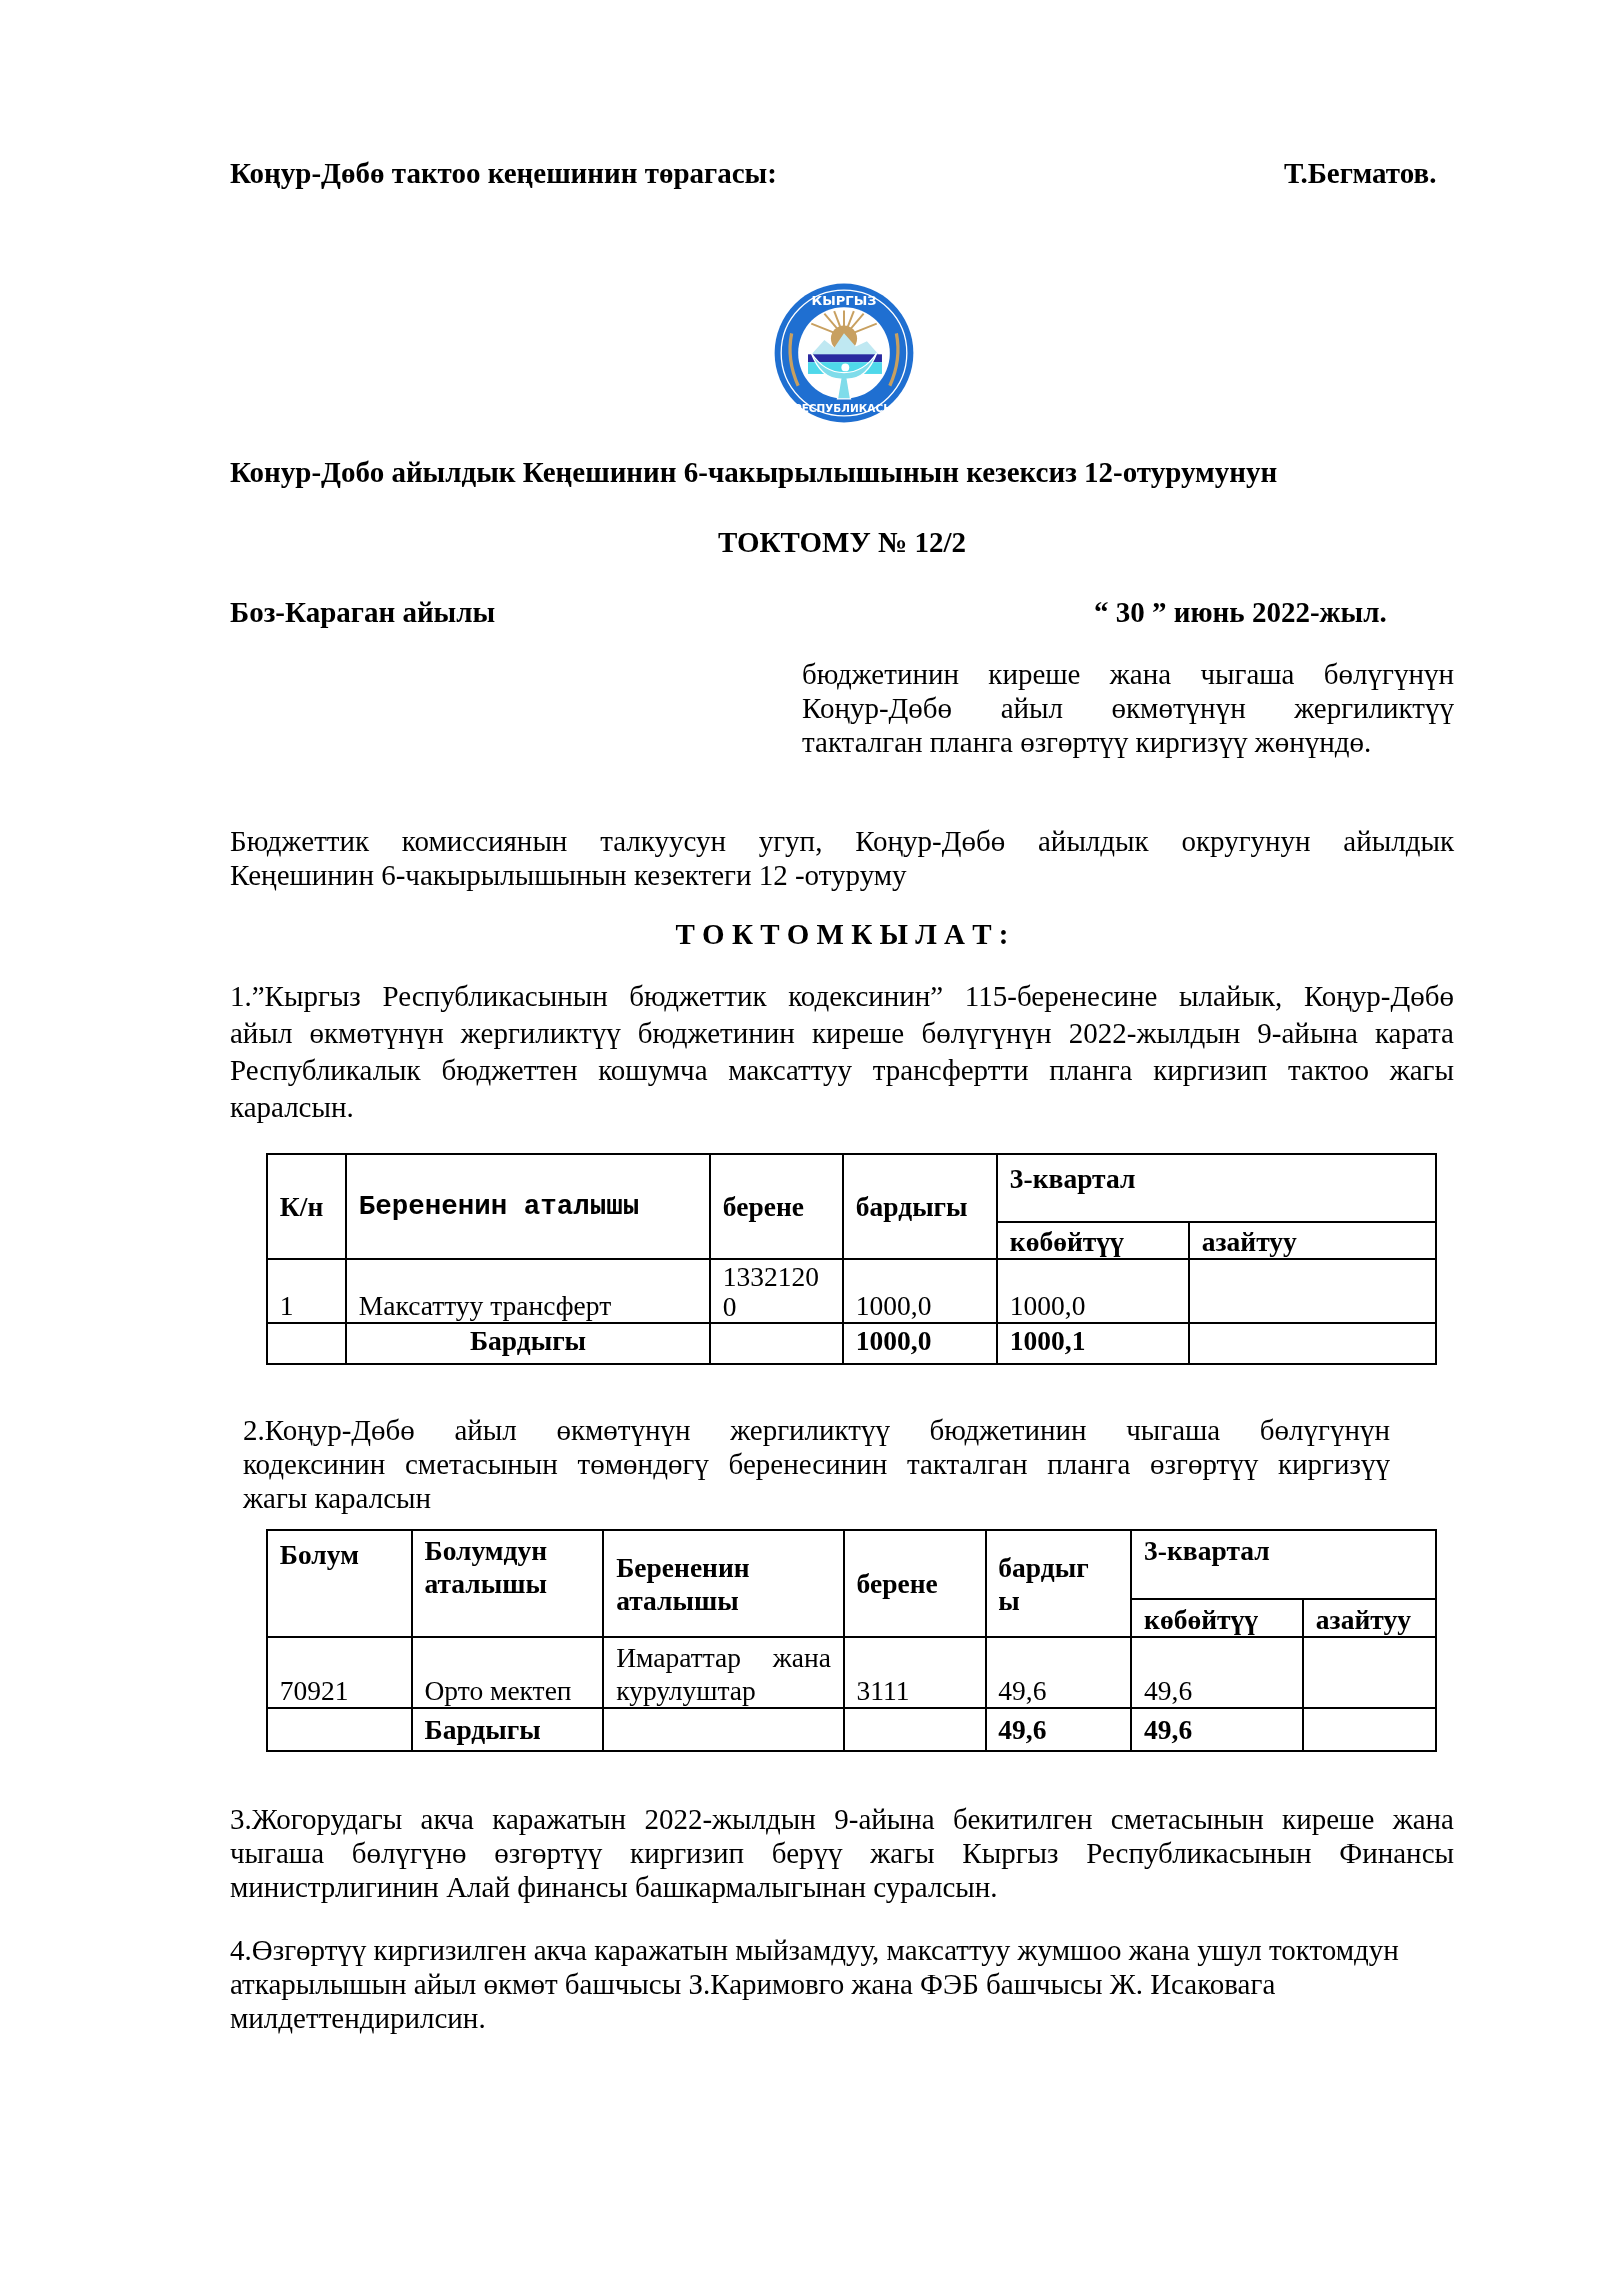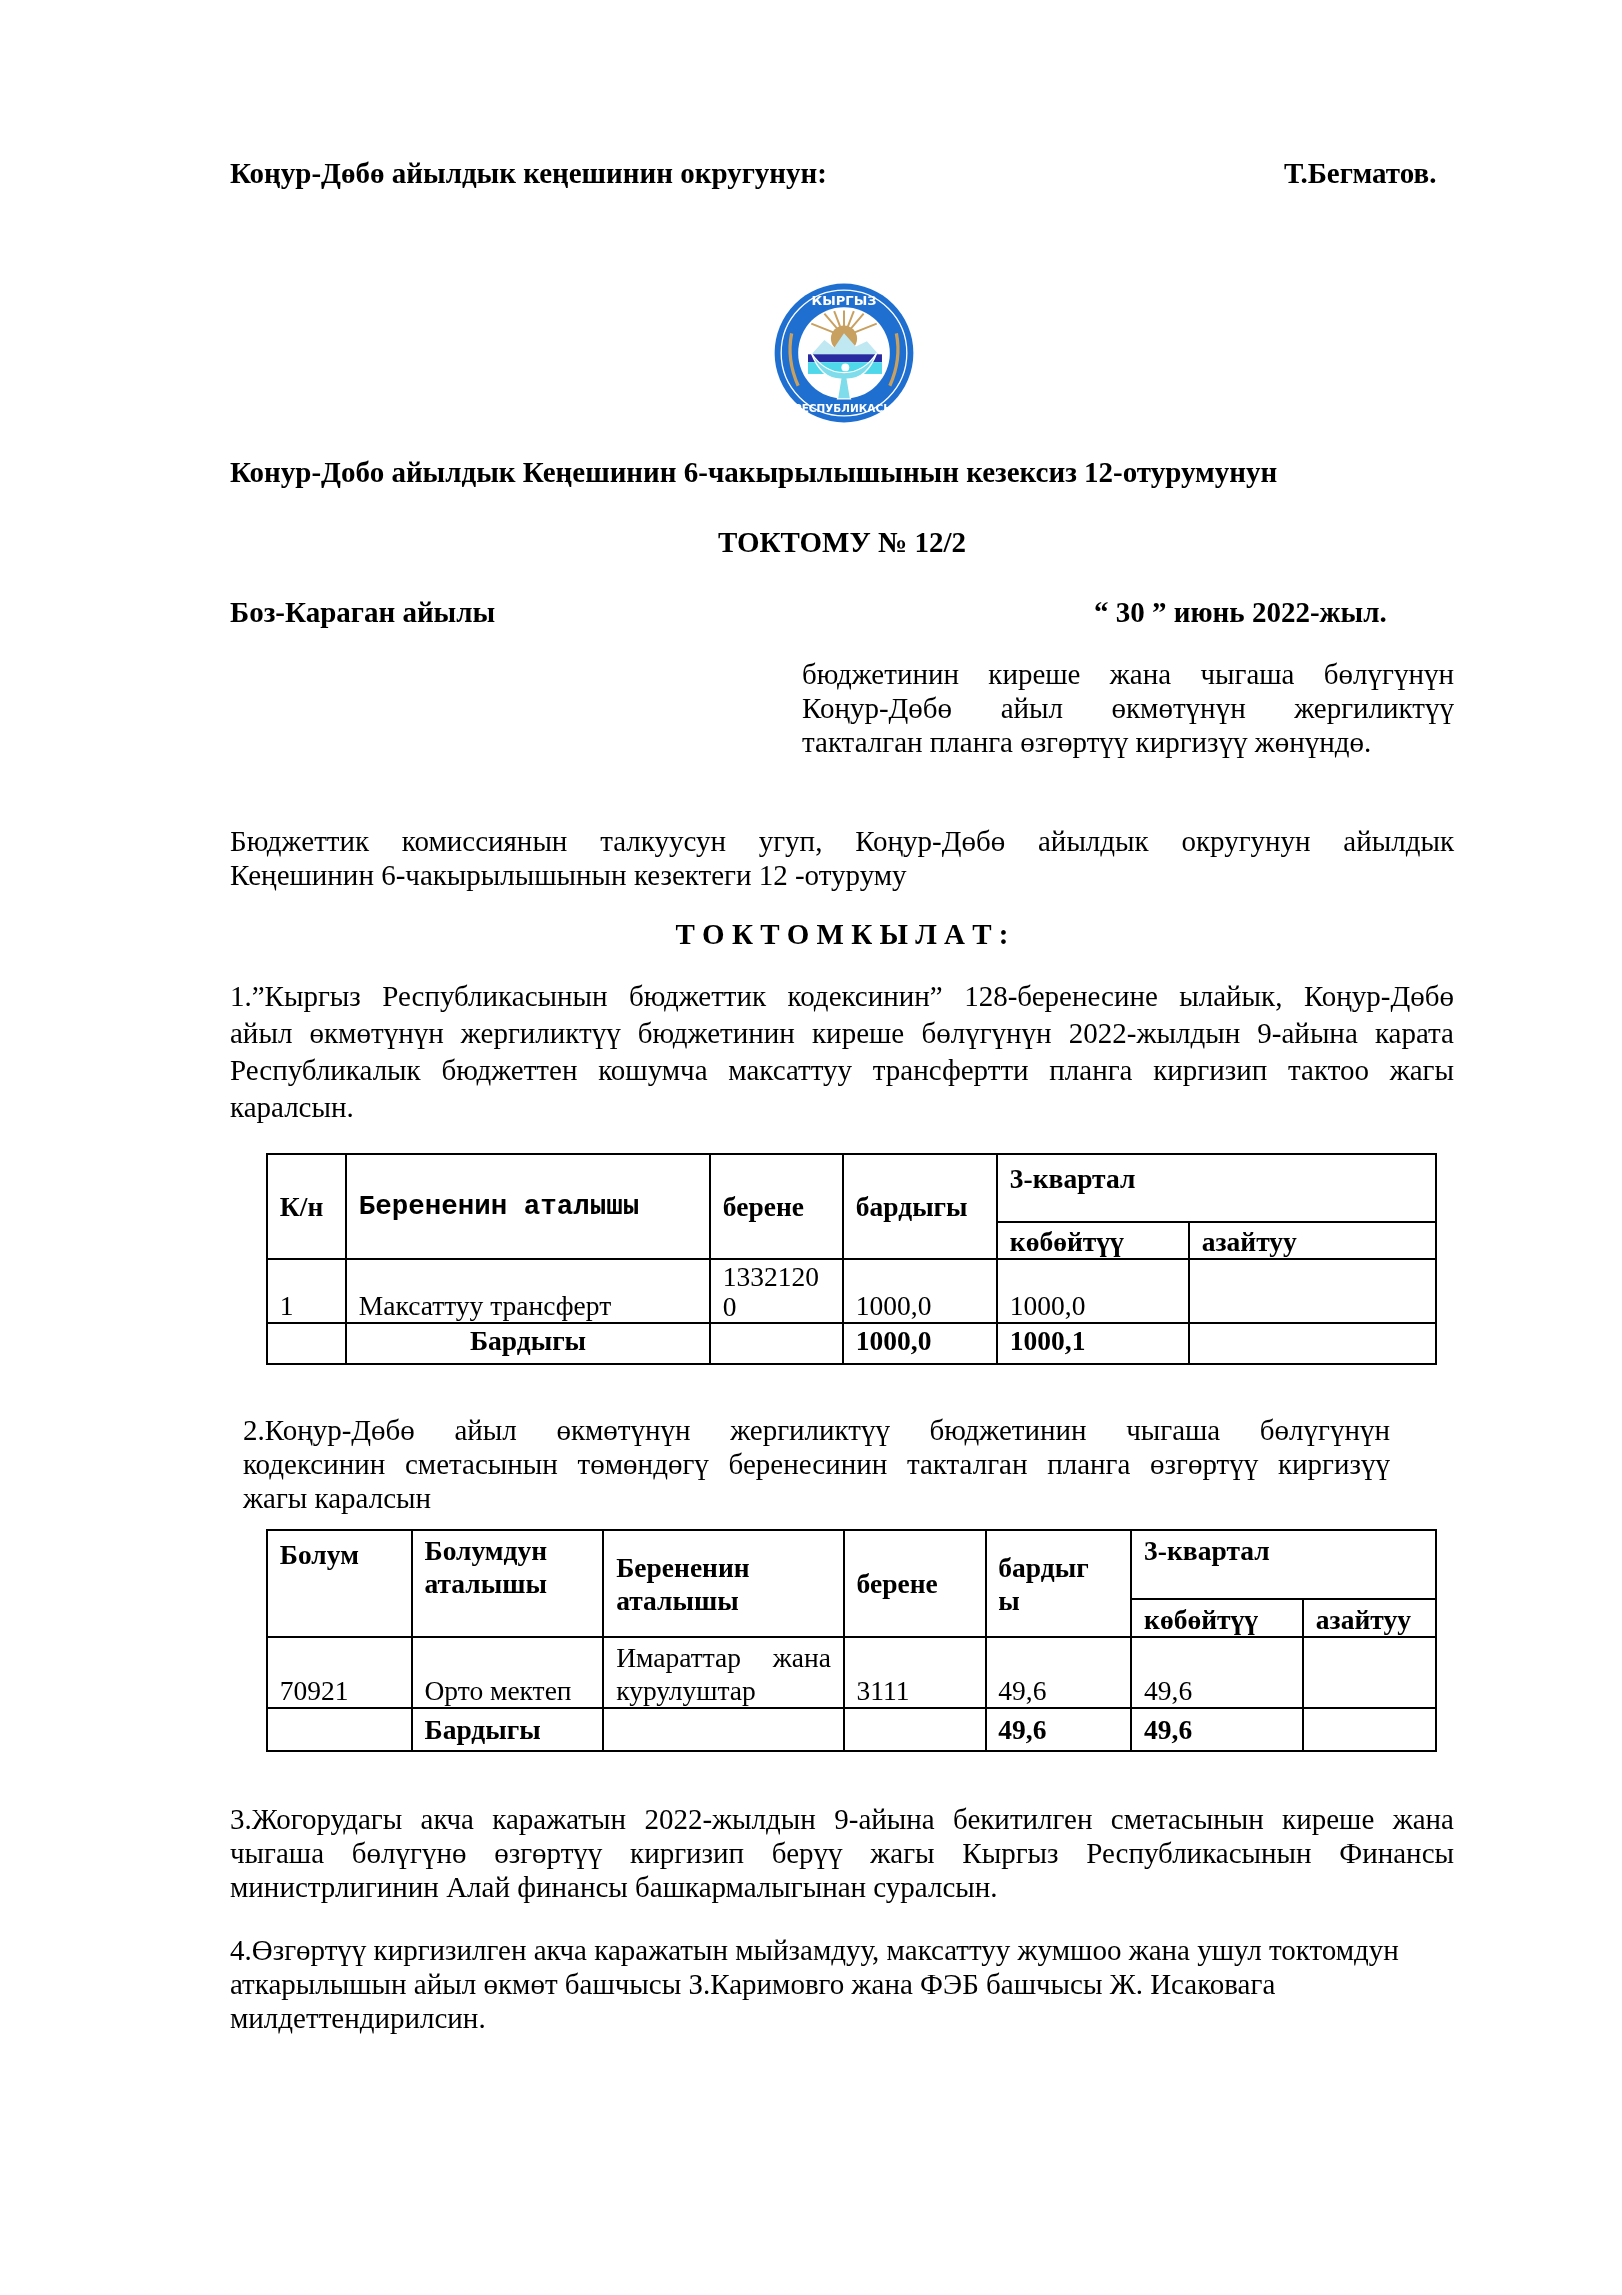--- a/index.html
+++ b/index.html
@@ -10,21 +10,21 @@
   .b { font-weight:bold; }
   .just { text-align:justify; text-align-last:justify; white-space:normal; }
   .center { text-align:center; }
   table.doc { position:absolute; border-collapse:collapse; font-size:27.5px;margin-left:36px; }
   table.doc td { border:2px solid #000; padding:0 11.8px; vertical-align:top; line-height:33px; }
   .emblem { position:absolute; left:772px; top:281px; width:144px; height:144px; }
 </style>
 </head>
 <body>
 
-<div class="abs t b" style="left:230px; top:156px;">Коңур-Дөбө  айылдык кеңешинин округунун:</div>
+<div class="abs t b" style="left:230px; top:156px;">Коңур-Дөбө  тактоо кеңешинин төрагасы:</div>
 <div class="abs t b" style="left:1284px; top:156px;">Т.Бегматов.</div>
 
 <div class="emblem">
   <svg width="144" height="144" viewBox="0 0 220 220">
     <circle cx="110" cy="110" r="106" fill="#1f6fd1"></circle>
     <circle cx="110" cy="110" r="96" fill="none" stroke="#ffffff" stroke-width="2"></circle>
     <circle cx="110" cy="110" r="70" fill="#ffffff"></circle>
 
     <g stroke="#c8a060" stroke-width="3">
       <line x1="110" y1="85" x2="110" y2="45"></line>
@@ -64,21 +64,21 @@
 </div>
 
 <div class="abs t" style="left:230px; top:824px; width:1224px;">
   <div class="just">Бюджеттик  комиссиянын  талкуусун  угуп,  Коңур-Дөбө  айылдык  округунун  айылдык</div>
   <div style="white-space:nowrap;">Кеңешинин  6-чакырылышынын кезектеги 12 -отуруму</div>
 </div>
 
 <div class="abs t b center" style="left:230px; top:917px; width:1224px;">Т О К Т О М  К Ы Л А Т :</div>
 
 <div class="abs t" style="left:230px; top:978px; width:1224px; line-height:37px;">
-  <div class="just">1.”Кыргыз  Республикасынын  бюджеттик  кодексинин”  128-беренесине  ылайык,  Коңур-Дөбө</div>
+  <div class="just">1.”Кыргыз  Республикасынын  бюджеттик  кодексинин”  115-беренесине  ылайык,  Коңур-Дөбө</div>
   <div class="just">айыл өкмөтүнүн жергиликтүү бюджетинин киреше бөлүгүнүн 2022-жылдын  9-айына  карата</div>
   <div class="just">Республикалык бюджеттен кошумча   максаттуу трансфертти  планга киргизип тактоо   жагы</div>
   <div style="white-space:nowrap;">каралсын.</div>
 </div>
 
 <table class="doc" style="left:230px; top:1153px; width:1171px;">
   <colgroup>
     <col style="width:79px">
       <col style="width:364px">
       <col style="width:133px">

